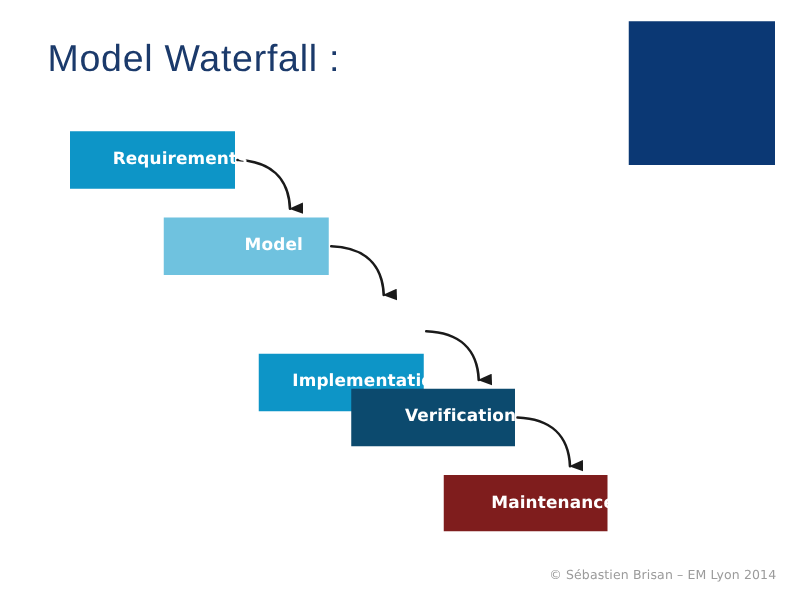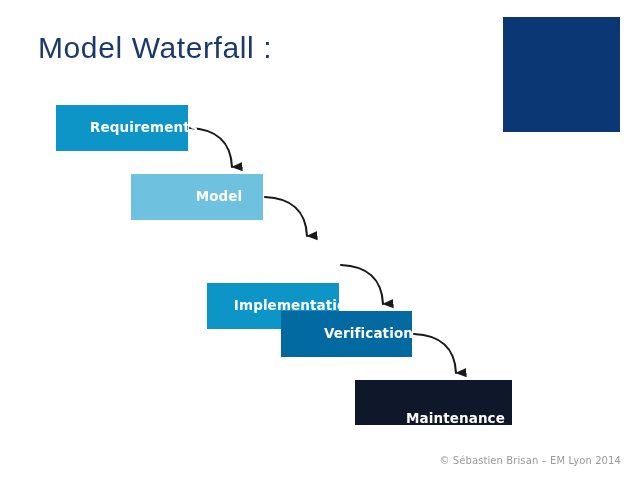--- a/index.html
+++ b/index.html
@@ -121,25 +121,25 @@
     </div>
 
     <div class="stage-box" id="stage-1" style="left: 131px; top: 174px; width: 132px; height: 46px; background: rgb(111, 194, 223);">
       <span class="stage-label">Model</span>
     </div>
 
     <div class="stage-box" id="stage-2" style="left: 207px; top: 243px; width: 132px; height: 46px; background: rgb(13, 149, 199); margin-top: 40px;">
       <span class="stage-label">Implementation</span>
     </div>
 
-    <div class="stage-box" id="stage-3" style="left: 281px; top: 311px; width: 131px; height: 46px; background: #0369a1;">
+    <div class="stage-box" id="stage-3" style="left: 281px; top: 311px; width: 131px; height: 46px; background: #0c4a6e;">
       <span class="stage-label">Verification</span>
     </div>
 
-    <div class="stage-box" id="stage-4" style="left: 355px; top: 380px; width: 157px; height: 45px; background: #0f172a; align-items: flex-end;">
+    <div class="stage-box" id="stage-4" style="left: 355px; top: 380px; width: 131px; height: 45px; background: #7f1d1d;">
       <span class="stage-label">Maintenance</span>
     </div>
 
   </div>
 
   <div id="footer-credit" style="color: rgb(155, 155, 155);">© Sébastien Brisan – EM Lyon 2014</div>
 
 </div>
 
 </body></html>

